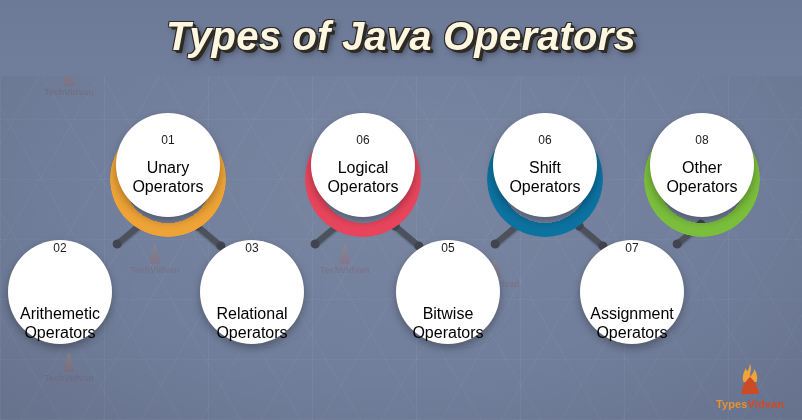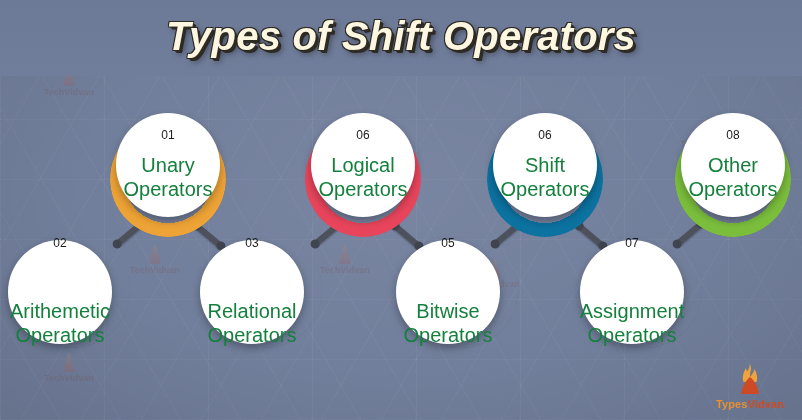--- a/index.html
+++ b/index.html
@@ -84,21 +84,21 @@
   .node.top .disc{left:6px;top:0;gap:8px;}
   
   .node.bot .ring{left:6px;top:0;}
   .node.bot .disc{left:0;top:8px;gap:46px;}
 
   .num{
     font-size:12px;font-weight:400;color:#1c1c1c;
     margin-bottom:5px;line-height:1;
   }
   .lbl{
-    font-size:20px;font-weight:400;color:#15803d;line-height:1.16;
+    font-size:16px;font-weight:400;color:#000000;line-height:1.16;
     padding:0 6px;
   }
   
   .link{position:absolute;height:6px;background:#4c515c;border-radius:3px;
     box-shadow:0 1px 2px rgba(0,0,0,.3);}
   .link::before,.link::after{
     content:"";position:absolute;top:50%;width:9px;height:9px;border-radius:50%;
     background:#3f444e;transform:translateY(-50%);
   }
   .link::before{left:-3px;}
@@ -122,21 +122,21 @@
   <div class="bg-vignette"></div>
 
   <div class="wm" style="left:44px;top:66px;"><span class="flame"></span><span>TechVidvan</span></div>
   <div class="wm" style="left:130px;top:244px;"><span class="flame"></span><span>TechVidvan</span></div>
   <div class="wm" style="left:44px;top:352px;"><span class="flame"></span><span>TechVidvan</span></div>
   <div class="wm" style="left:320px;top:244px;"><span class="flame"></span><span>TechVidvan</span></div>
   <div class="wm" style="left:470px;top:258px;"><span class="flame"></span><span>TechVidvan</span></div>
   <div class="wm" style="left:680px;top:118px;"><span class="flame"></span><span>TechVidvan</span></div>
 
   <div class="header"></div>
-  <div class="title">Types of Shift Operators</div>
+  <div class="title">Types of Java Operators</div>
 
   <div class="link" style="left:116px;top:242px;width:34px;transform:rotate(-40deg);transform-origin:left center;"></div>
   <div class="link" style="left:196px;top:222px;width:34px;transform:rotate(40deg);transform-origin:left center;"></div>
   <div class="link" style="left:314px;top:242px;width:34px;transform:rotate(-40deg);transform-origin:left center;"></div>
   <div class="link" style="left:394px;top:222px;width:34px;transform:rotate(40deg);transform-origin:left center;"></div>
   <div class="link" style="left:494px;top:242px;width:34px;transform:rotate(-40deg);transform-origin:left center;"></div>
   <div class="link" style="left:578px;top:222px;width:34px;transform:rotate(40deg);transform-origin:left center;"></div>
   <div class="link" style="left:676px;top:242px;width:34px;transform:rotate(-40deg);transform-origin:left center;"></div>
 
   <div class="node top" style="left:110px;top:113px;">
@@ -202,21 +202,21 @@
   <div class="node bot" style="left:580px;top:232px;">
     <div class="ring" style="background: conic-gradient(transparent 0deg, transparent 240deg, rgb(43, 173, 232) 240deg, rgb(43, 173, 232) 120deg, transparent 120deg, transparent 360deg); mask-image: radial-gradient(circle, transparent 0px, transparent 44px, rgb(0, 0, 0) 44px); border-radius: 50%;"></div>
     <div class="disc">
       <div class="num">07</div>
       <div class="lbl">
         <span>Assignment</span><br><span>Operators</span>
       </div>
     </div>
   </div>
 
-  <div class="node top" style="left:675px;top:113px;">
+  <div class="node top" style="left:644px;top:113px;">
     <div class="ring" style="background: conic-gradient(transparent 0deg, transparent 60deg, rgb(123, 190, 60) 60deg, rgb(123, 190, 60) 300deg, transparent 300deg, transparent 360deg); mask-image: radial-gradient(circle, transparent 0px, transparent 44px, rgb(0, 0, 0) 44px); border-radius: 50%;"></div>
     <div class="disc">
       <div class="num">08</div>
       <div class="lbl">
         <span>Other</span><br><span>Operators</span>
       </div>
     </div>
   </div>
 
   <div class="logo">

